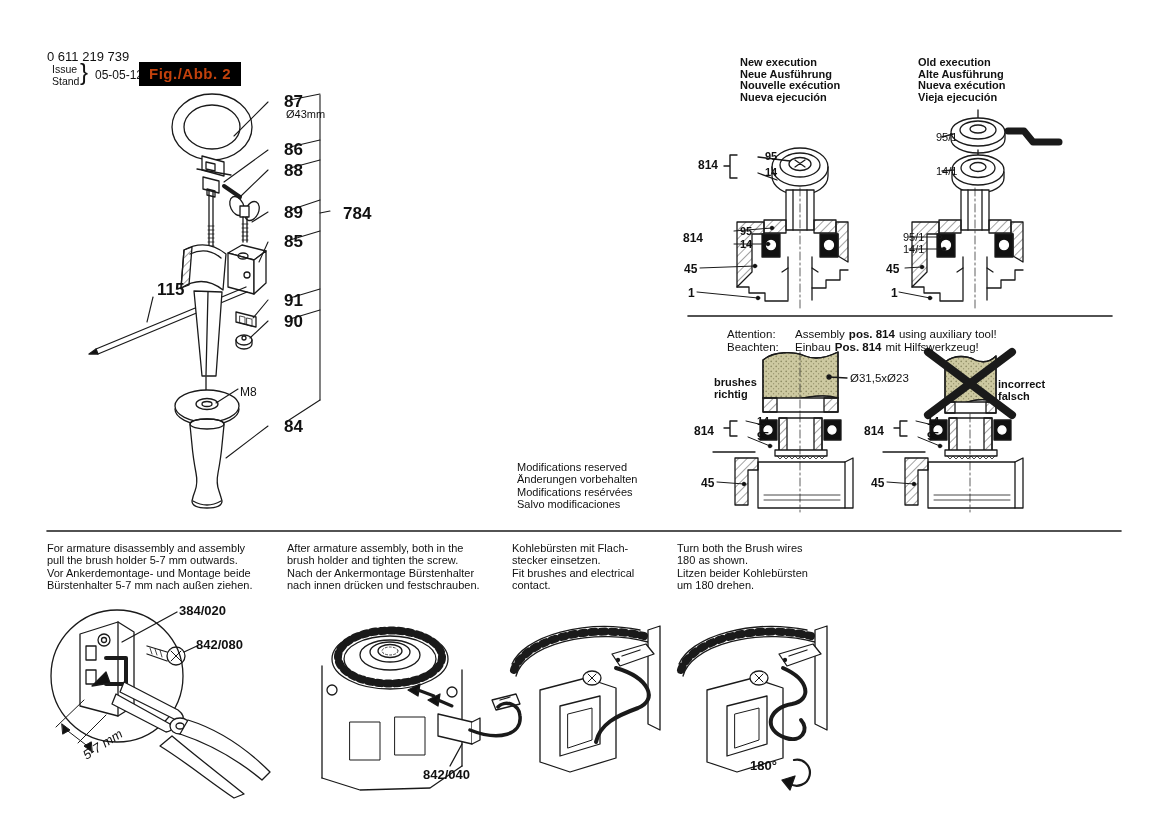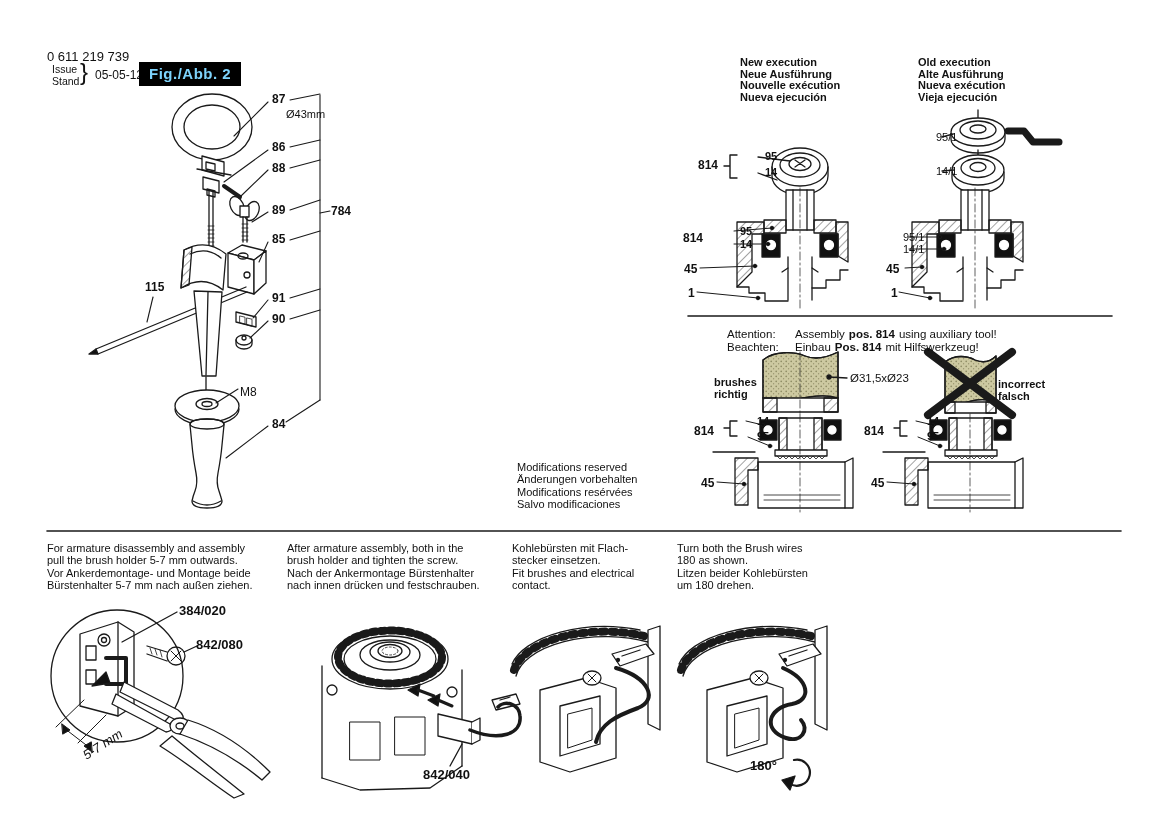--- a/index.html
+++ b/index.html
@@ -1,23 +1,23 @@
 <!DOCTYPE html>
 <html><head>
 <meta charset="utf-8">
 <style>
   html,body{margin:0;padding:0;background:#fff;}
   #page{position:relative;width:1168px;height:826px;background:#ffffff;overflow:hidden;
         font-family:"Liberation Sans",sans-serif;color:#111;}
   .lbl{position:absolute;white-space:nowrap;color:#111;}
-  .b{font-weight:700;} .f14{font-size:12px;} .f13{font-size:13px;} .f12{font-size:12px;}
+  .b{font-weight:700;} .f14{font-size:17px;margin-left:12px;} .f13{font-size:13px;} .f12{font-size:12px;}
   .f115{font-size:11.5px;} .f11{font-size:11px;margin-left:24px;} .f10{font-size:10.5px;}
   .tb{position:absolute;font-size:11px;line-height:12.3px;color:#111;white-space:nowrap;}
   .tb.hdr{font-weight:700;line-height:11.6px;}
-  .figbox{position:absolute;left:139px;top:62px;background:#000;color:#7dd3fc;font-weight:700;
+  .figbox{position:absolute;left:139px;top:62px;background:#000;color:#c2410c;font-weight:700;
           font-size:15px;padding:3px 10px 4px 10px;letter-spacing:.5px;}
   .att-line{position:absolute;font-size:11.5px;display:flex;}
   .att-line .cap{font-weight:400;width:64px;}
   .att-line span{margin-right:4px;}
   svg{position:absolute;left:0;top:0;}
   .rot{transform:rotate(-33deg);transform-origin:left top;font-style:italic;}
 </style>
 </head>
 <body>
 

